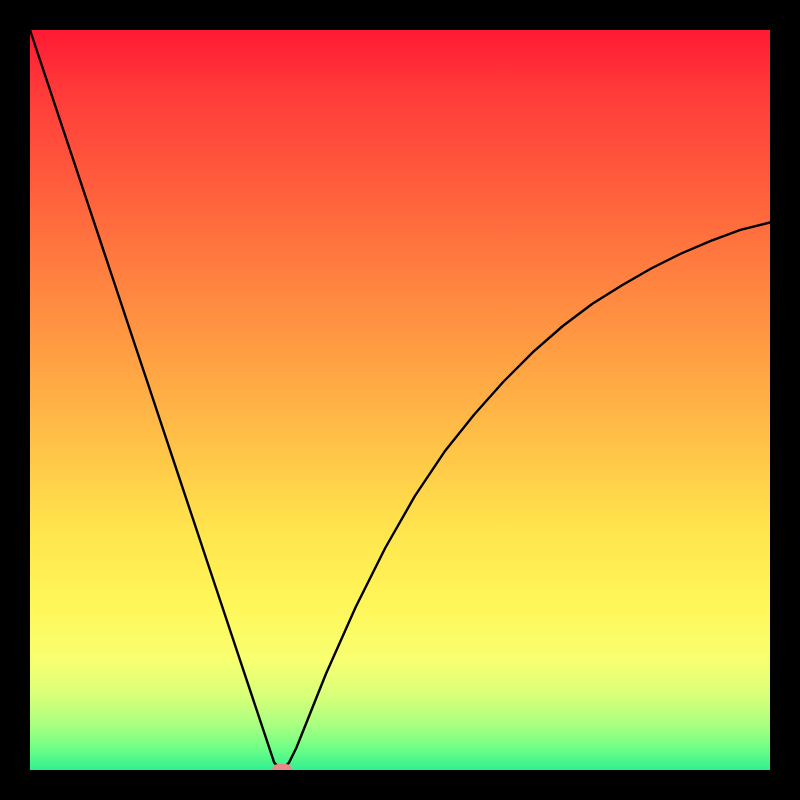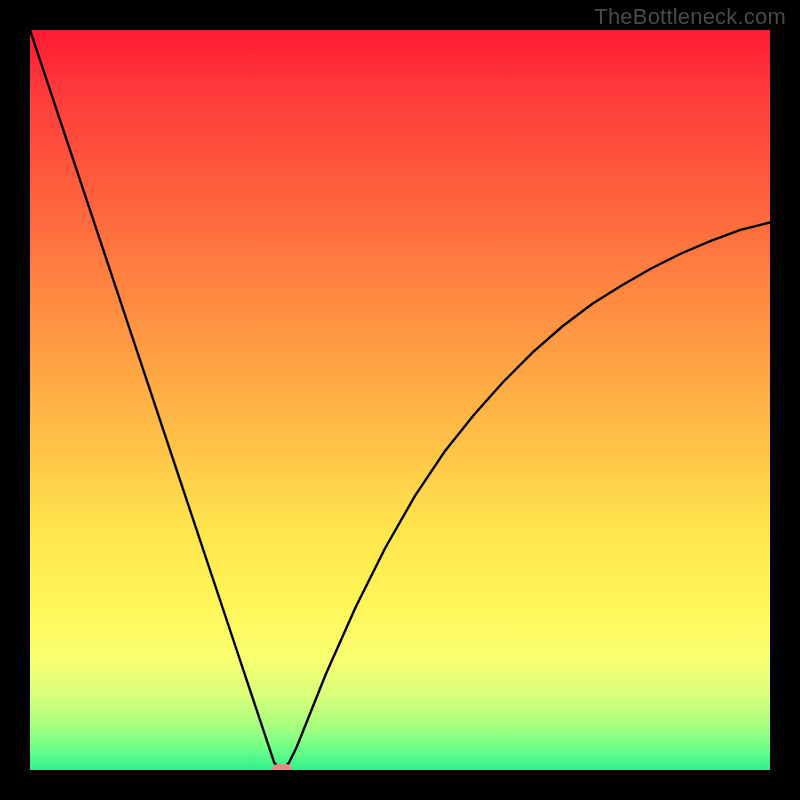--- a/index.html
+++ b/index.html
@@ -67,21 +67,20 @@
     background: #e88a88;
     border-radius: 6px;
     transform: translate(-50%, -50%);
     z-index: 3;
   }
 </style>
 </head>
 <body>
 
 <div class="frame">
-  <div class="watermark">TheBottleneck.com</div>
 
   <div class="plot">
     <div class="gradient"></div>
     <svg class="curve" viewBox="0 0 740 740" preserveAspectRatio="none">
       <path id="curve-path" fill="none" stroke="#000" stroke-width="2.4" stroke-linejoin="round" stroke-linecap="round" d="M0.00 0.00 L14.80 44.40 L29.60 88.80 L44.40 133.20 L59.20 177.60 L74.00 222.00 L88.80 266.40 L103.60 310.80 L118.40 355.20 L133.20 399.60 L148.00 444.00 L162.80 488.40 L177.60 532.80 L192.40 577.20 L207.20 621.60 L222.00 666.00 L236.80 710.40 L244.20 732.60 L251.60 740.00 L259.00 732.60 L266.40 717.80 L281.20 680.80 L296.00 643.80 L325.60 577.20 L355.20 518.00 L384.80 466.20 L414.40 421.80 L444.00 384.80 L473.60 351.50 L503.20 321.90 L532.80 296.00 L562.40 273.80 L592.00 255.30 L621.60 238.28 L651.20 223.48 L680.80 210.90 L710.40 199.80 L740.00 192.40"></path>
     </svg>
     <div id="marker" class="marker" style="left: 251.6px; top: 740px;"></div>
   </div>
 </div>
 

